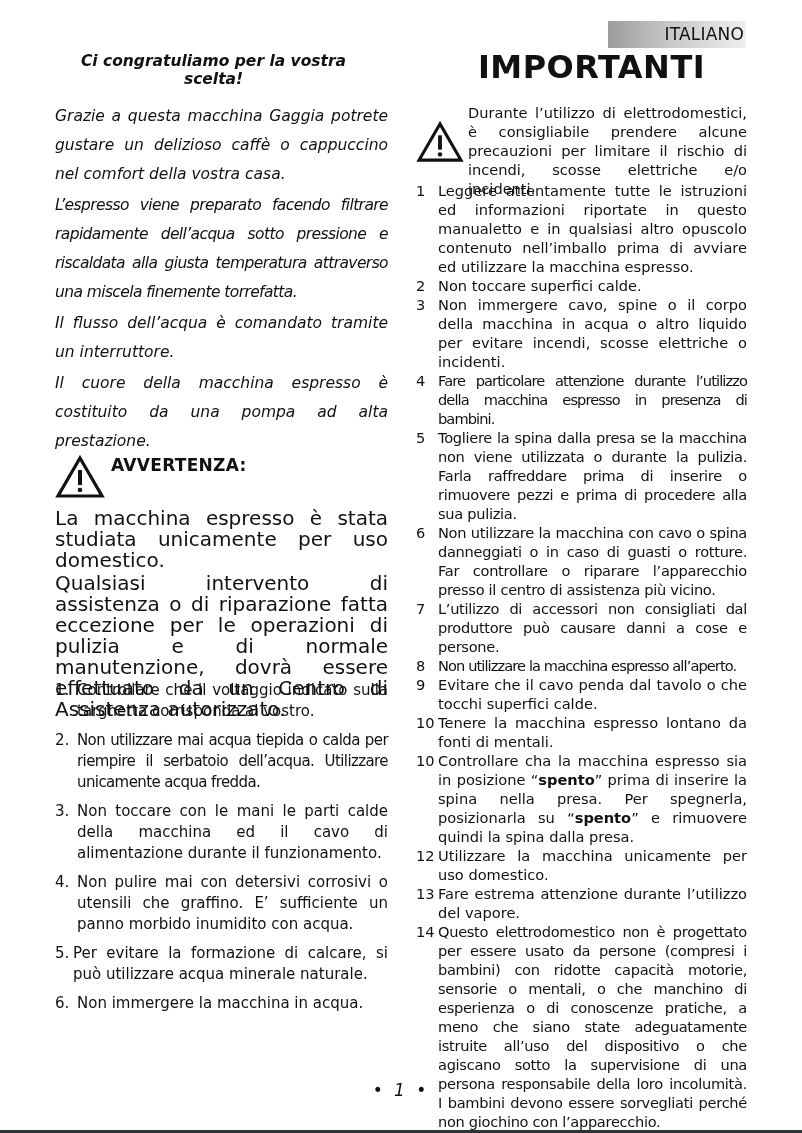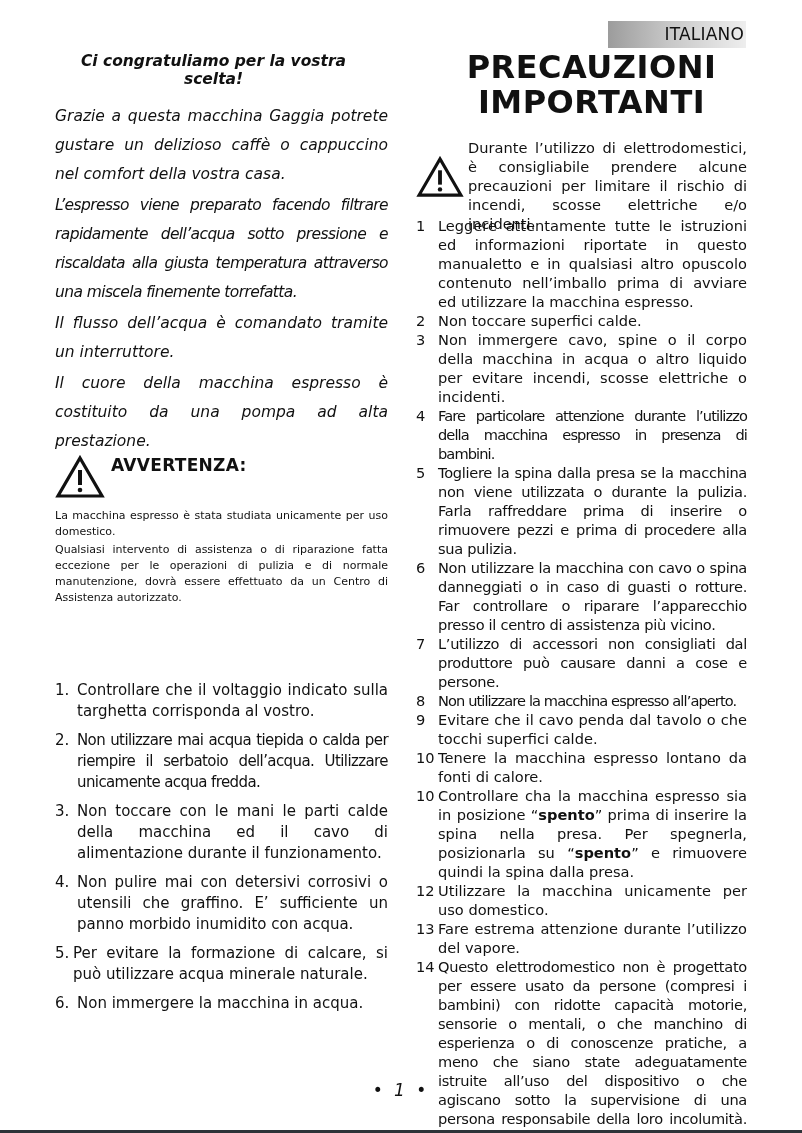--- a/index.html
+++ b/index.html
@@ -22,21 +22,21 @@
     margin: 0; font-style: italic; font-size: 15.5px; line-height: 29px; text-align: justify;
   }
   .intro p + p { margin-top: 2px; }
   .intro p.tight { letter-spacing: -0.6px; }
   .warn-head {
     position: absolute; left: 55px; top: 455px; display: flex; align-items: flex-start;
   }
   .warn-head svg { display: block; }
   .warn-title { font-weight: bold; font-size: 17px; margin-left: 6px; margin-bottom: 0px; letter-spacing: 0.3px; }
   .warn-body { position: absolute; left: 55px; top: 508px; width: 333px; }
-  .warn-body p { margin: 0 0 2px 0; font-size: 11px; line-height: 16px; text-align: justify; }
+  .warn-body p { margin: 0 0 2px 0; font-size: 20px; line-height: 21px; text-align: justify; }
   .rules { position: absolute; left: 55px; top: 680px; width: 333px; }
   .rules .item { display: flex; font-size: 15px; line-height: 21px; margin-bottom: 8px; }
   .rules .num { width: 22px; flex: 0 0 22px; }
   .rules .txt { flex: 1; text-align: justify; }
   .rules .item.tight .txt { letter-spacing: -0.6px; }
   .rules .item.five .num { width: 18px; flex: 0 0 18px; }
   
   .right { position: absolute; left: 416px; top: 50px; width: 331px; }
   .big-title {
     text-align: center; font-weight: bold; font-size: 32px; line-height: 35px;
@@ -115,21 +115,20 @@
     <span class="txt">Per evitare la formazione di calcare, si può utilizzare acqua minerale naturale.</span>
   </div>
   <div class="item">
     <span class="num">6.</span>
     <span class="txt">Non immergere la macchina in acqua.</span>
   </div>
 </div>
 
 <div class="right">
   <div class="big-title">
-    <div>PRECAUZIONI</div>
     <div>IMPORTANTI</div>
   </div>
   <div class="pre-block">
     <svg class="pre-icon" width="48" height="42" viewBox="0 0 50 44">
       <polygon points="25,3 47,41 3,41" fill="none" stroke="#111" stroke-width="3.2"></polygon>
       <rect x="23" y="15" width="4" height="15" fill="#111"></rect>
       <circle cx="25" cy="35" r="2.3" fill="#111"></circle>
     </svg>
     <div class="pre-text">Durante l’utilizzo di elettrodomestici, è consigliabile prendere alcune precauzioni per limitare il rischio di incendi, scosse elettriche e/o incidenti.</div>
   </div>
@@ -166,21 +165,21 @@
     <div class="pitem tight">
         <span class="pnum">8</span>
         <span class="ptxt">Non utilizzare la macchina espresso all’aperto.</span>
       </div>
     <div class="pitem">
         <span class="pnum">9</span>
         <span class="ptxt">Evitare che il cavo penda dal tavolo o che tocchi superfici calde.</span>
       </div>
     <div class="pitem">
         <span class="pnum">10</span>
-        <span class="ptxt">Tenere la macchina espresso lontano da fonti di calore.</span>
+        <span class="ptxt">Tenere la macchina espresso lontano da fonti di mentali.</span>
       </div>
     <div class="pitem">
       <span class="pnum">10</span>
       <span class="ptxt"><span>Controllare cha la macchina espresso sia in posizione “</span><b>spento</b><span>” prima di inserire la spina nella presa. Per spegnerla, posizionarla su “</span><b>spento</b><span>” e rimuovere quindi la spina dalla presa.</span></span>
     </div>
     <div class="pitem">
         <span class="pnum">12</span>
         <span class="ptxt">Utilizzare la macchina unicamente per uso domestico.</span>
       </div>
     <div class="pitem">

